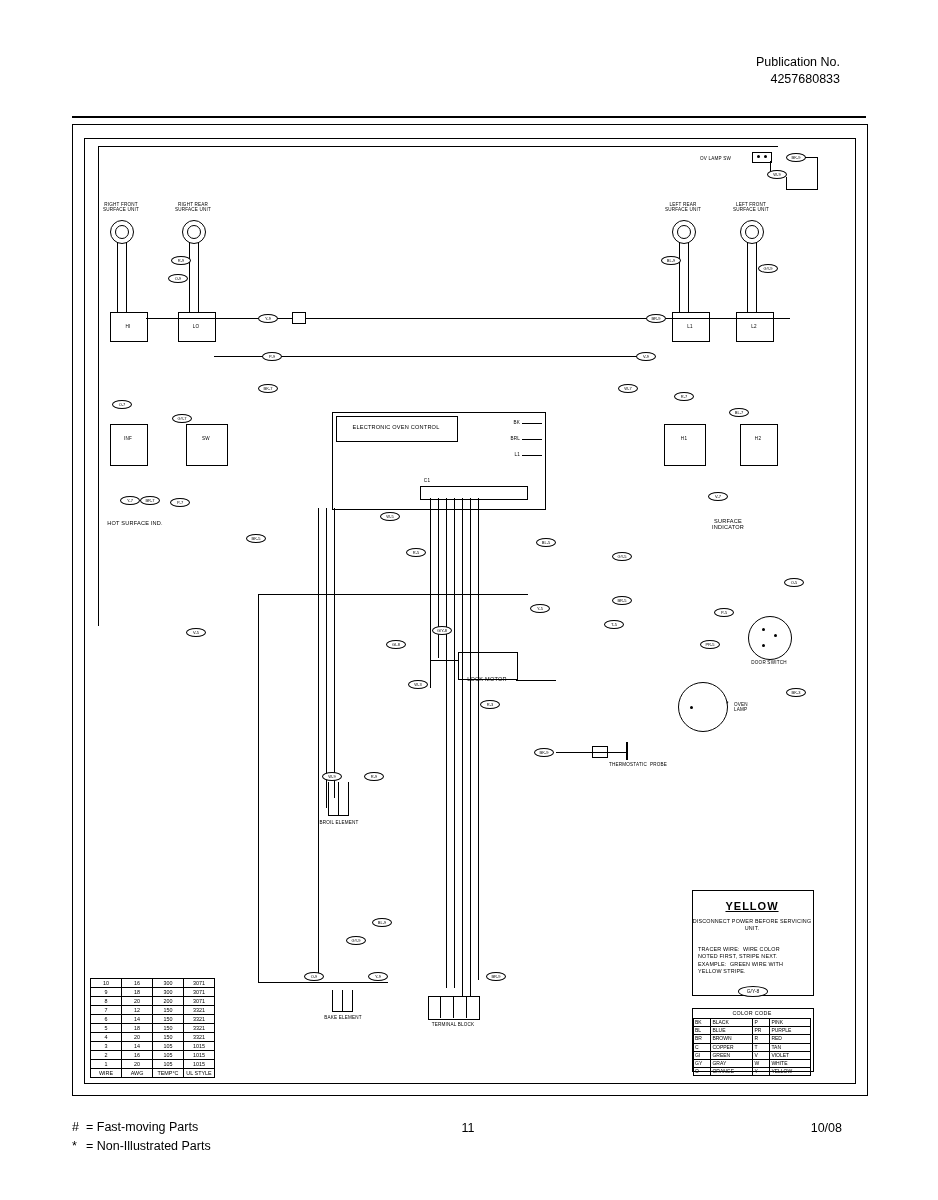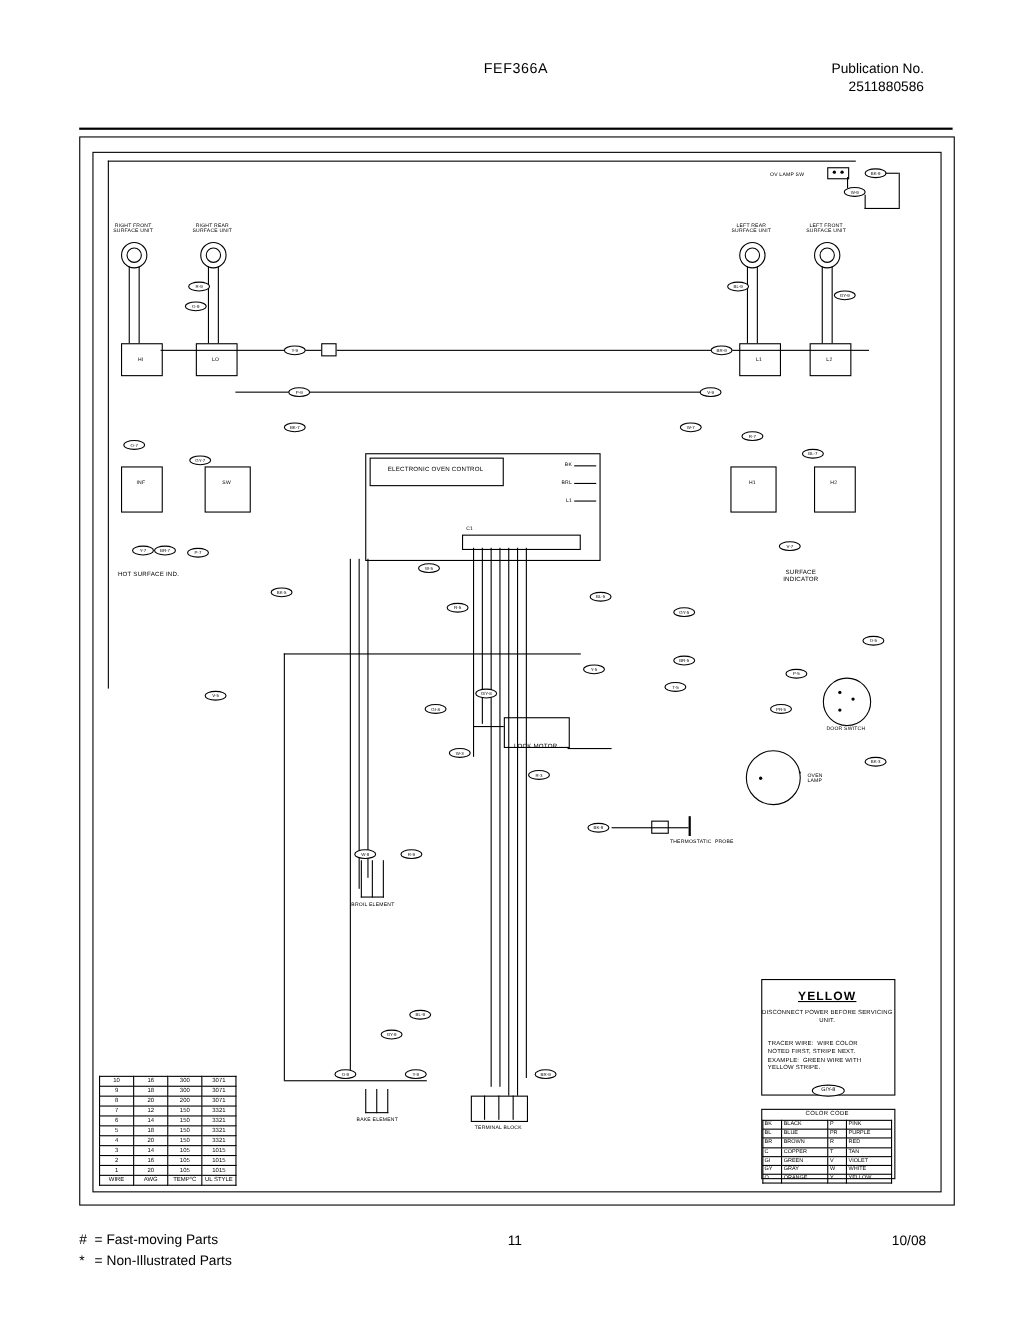--- a/index.html
+++ b/index.html
@@ -48,24 +48,23 @@
   .sw-circle{position:absolute;border:1.2px solid #000;border-radius:50%;}
   .oven-lamp{position:absolute;border:1px solid #000;}
   .elem-line{position:absolute;background:#000;width:1.4px;}
   .tb{position:absolute;border:1.2px solid #000;background:#fff;}
 </style>
 </head>
 <body>
 
 <div class="page">
 
-  <div class="hdr-model">FEF366A</div>
   <div class="hdr-pub">
     <div>Publication No.</div>
-    <div>2511880586</div>
+    <div>4257680833</div>
   </div>
   <div class="rule"></div>
 
   <div class="frame"></div>
   <div class="inner"></div>
 
   <div class="lbl" style="left:700px;top:156px;width:48px;text-align:left;">OV LAMP SW</div>
   <div class="oven-lamp" style="left:752px;top:152px;width:18px;height:9px;"></div>
   <div class="dot" style="left:757px;top:155px;"></div>
   <div class="dot" style="left:764px;top:155px;"></div>

